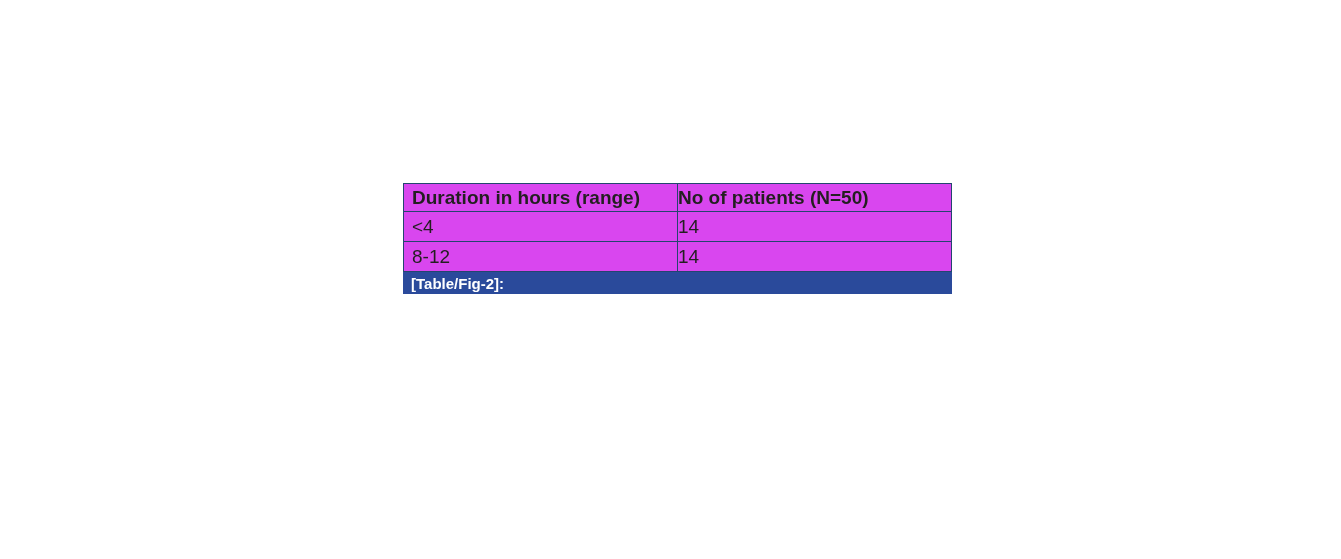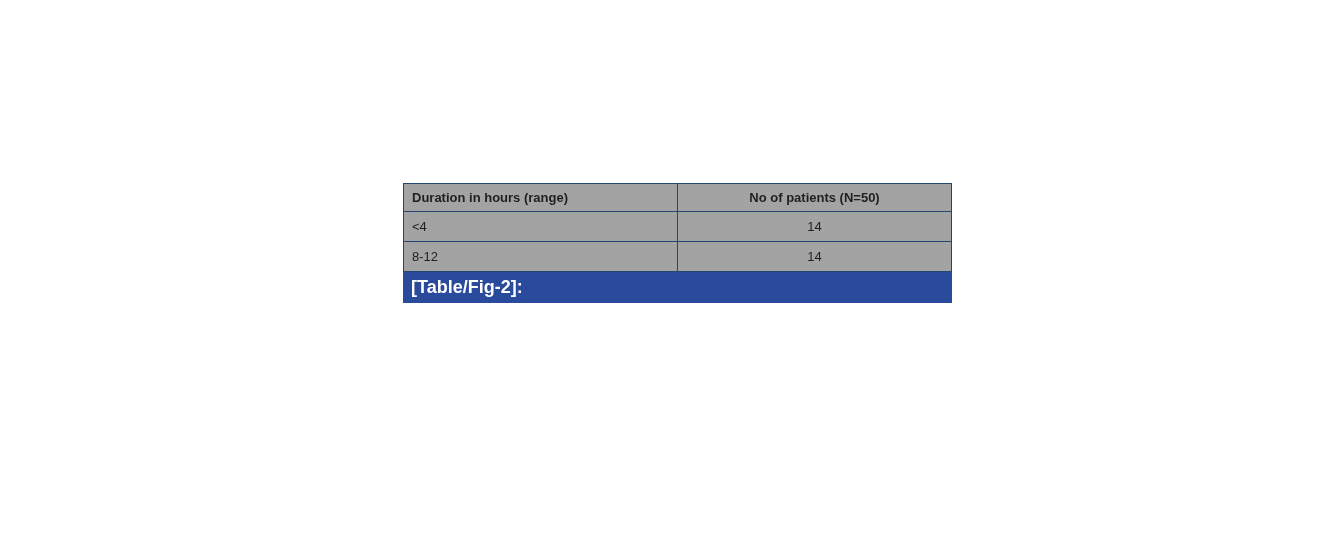--- a/index.html
+++ b/index.html
@@ -19,43 +19,43 @@
   }
   table.data-table {
     width: 100%;
     border-collapse: collapse;
     table-layout: fixed;
     color: #231f20;
   }
   table.data-table th,
   table.data-table td {
     border: 1.5px solid #24456f;
-    font-size: 13px;
+    font-size: 19px;
     vertical-align: middle;
-    background: #a3a3a3;
+    background: #d946ef;
   }
   table.data-table th {
     height: 28px;
     font-weight: bold;
   }
   table.data-table td {
     height: 30px;
     font-weight: normal;
   }
   .col-range { width: 50%; text-align: left; padding-left: 8px; }
-  .col-patients { width: 50%; text-align: center; }
+  .col-patients { width: 50%; text-align: left; }
   .caption-bar {
     width: 100%;
-    height: 31px;
+    height: 22px;
     background: #2a4a9b;
     color: #ffffff;
     display: flex;
     align-items: center;
     padding-left: 8px;
-    font-size: 18px;
+    font-size: 15px;
   }
   .caption-label { font-weight: bold; }
   .caption-text { font-weight: normal; margin-left: 5px; }
 </style>
 </head>
 <body>
 
 <div class="figure">
   <table class="data-table">
     <thead>

